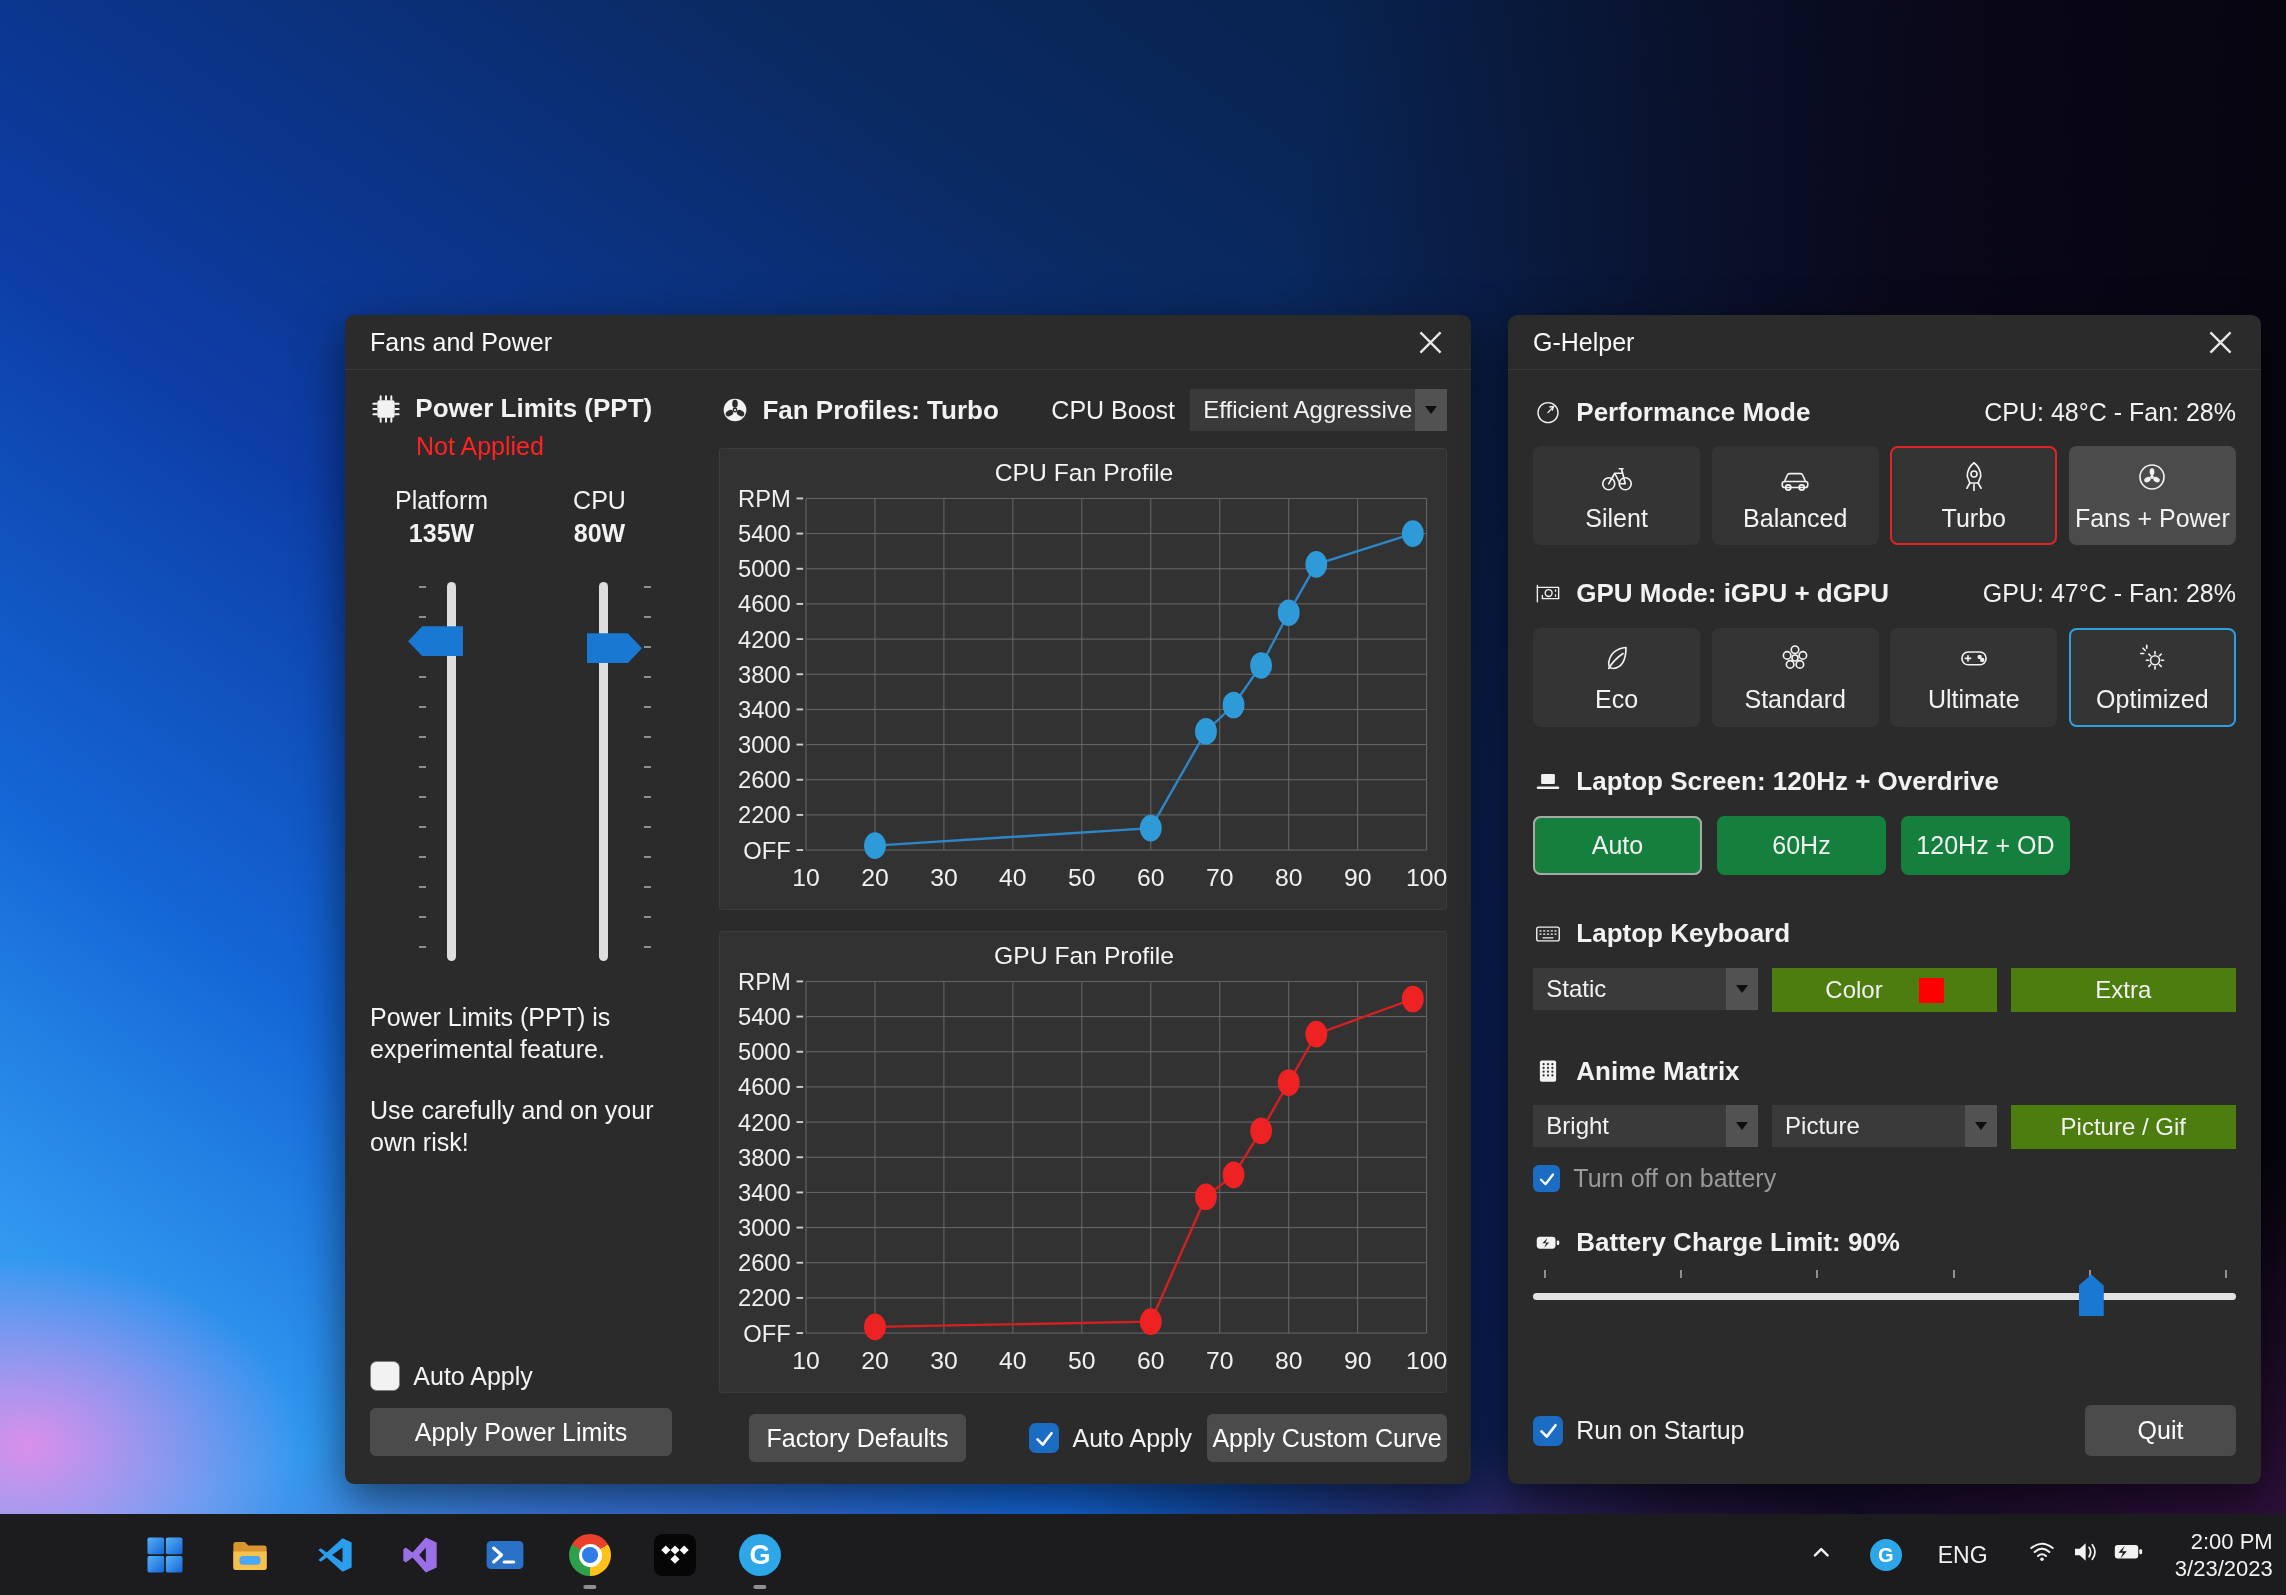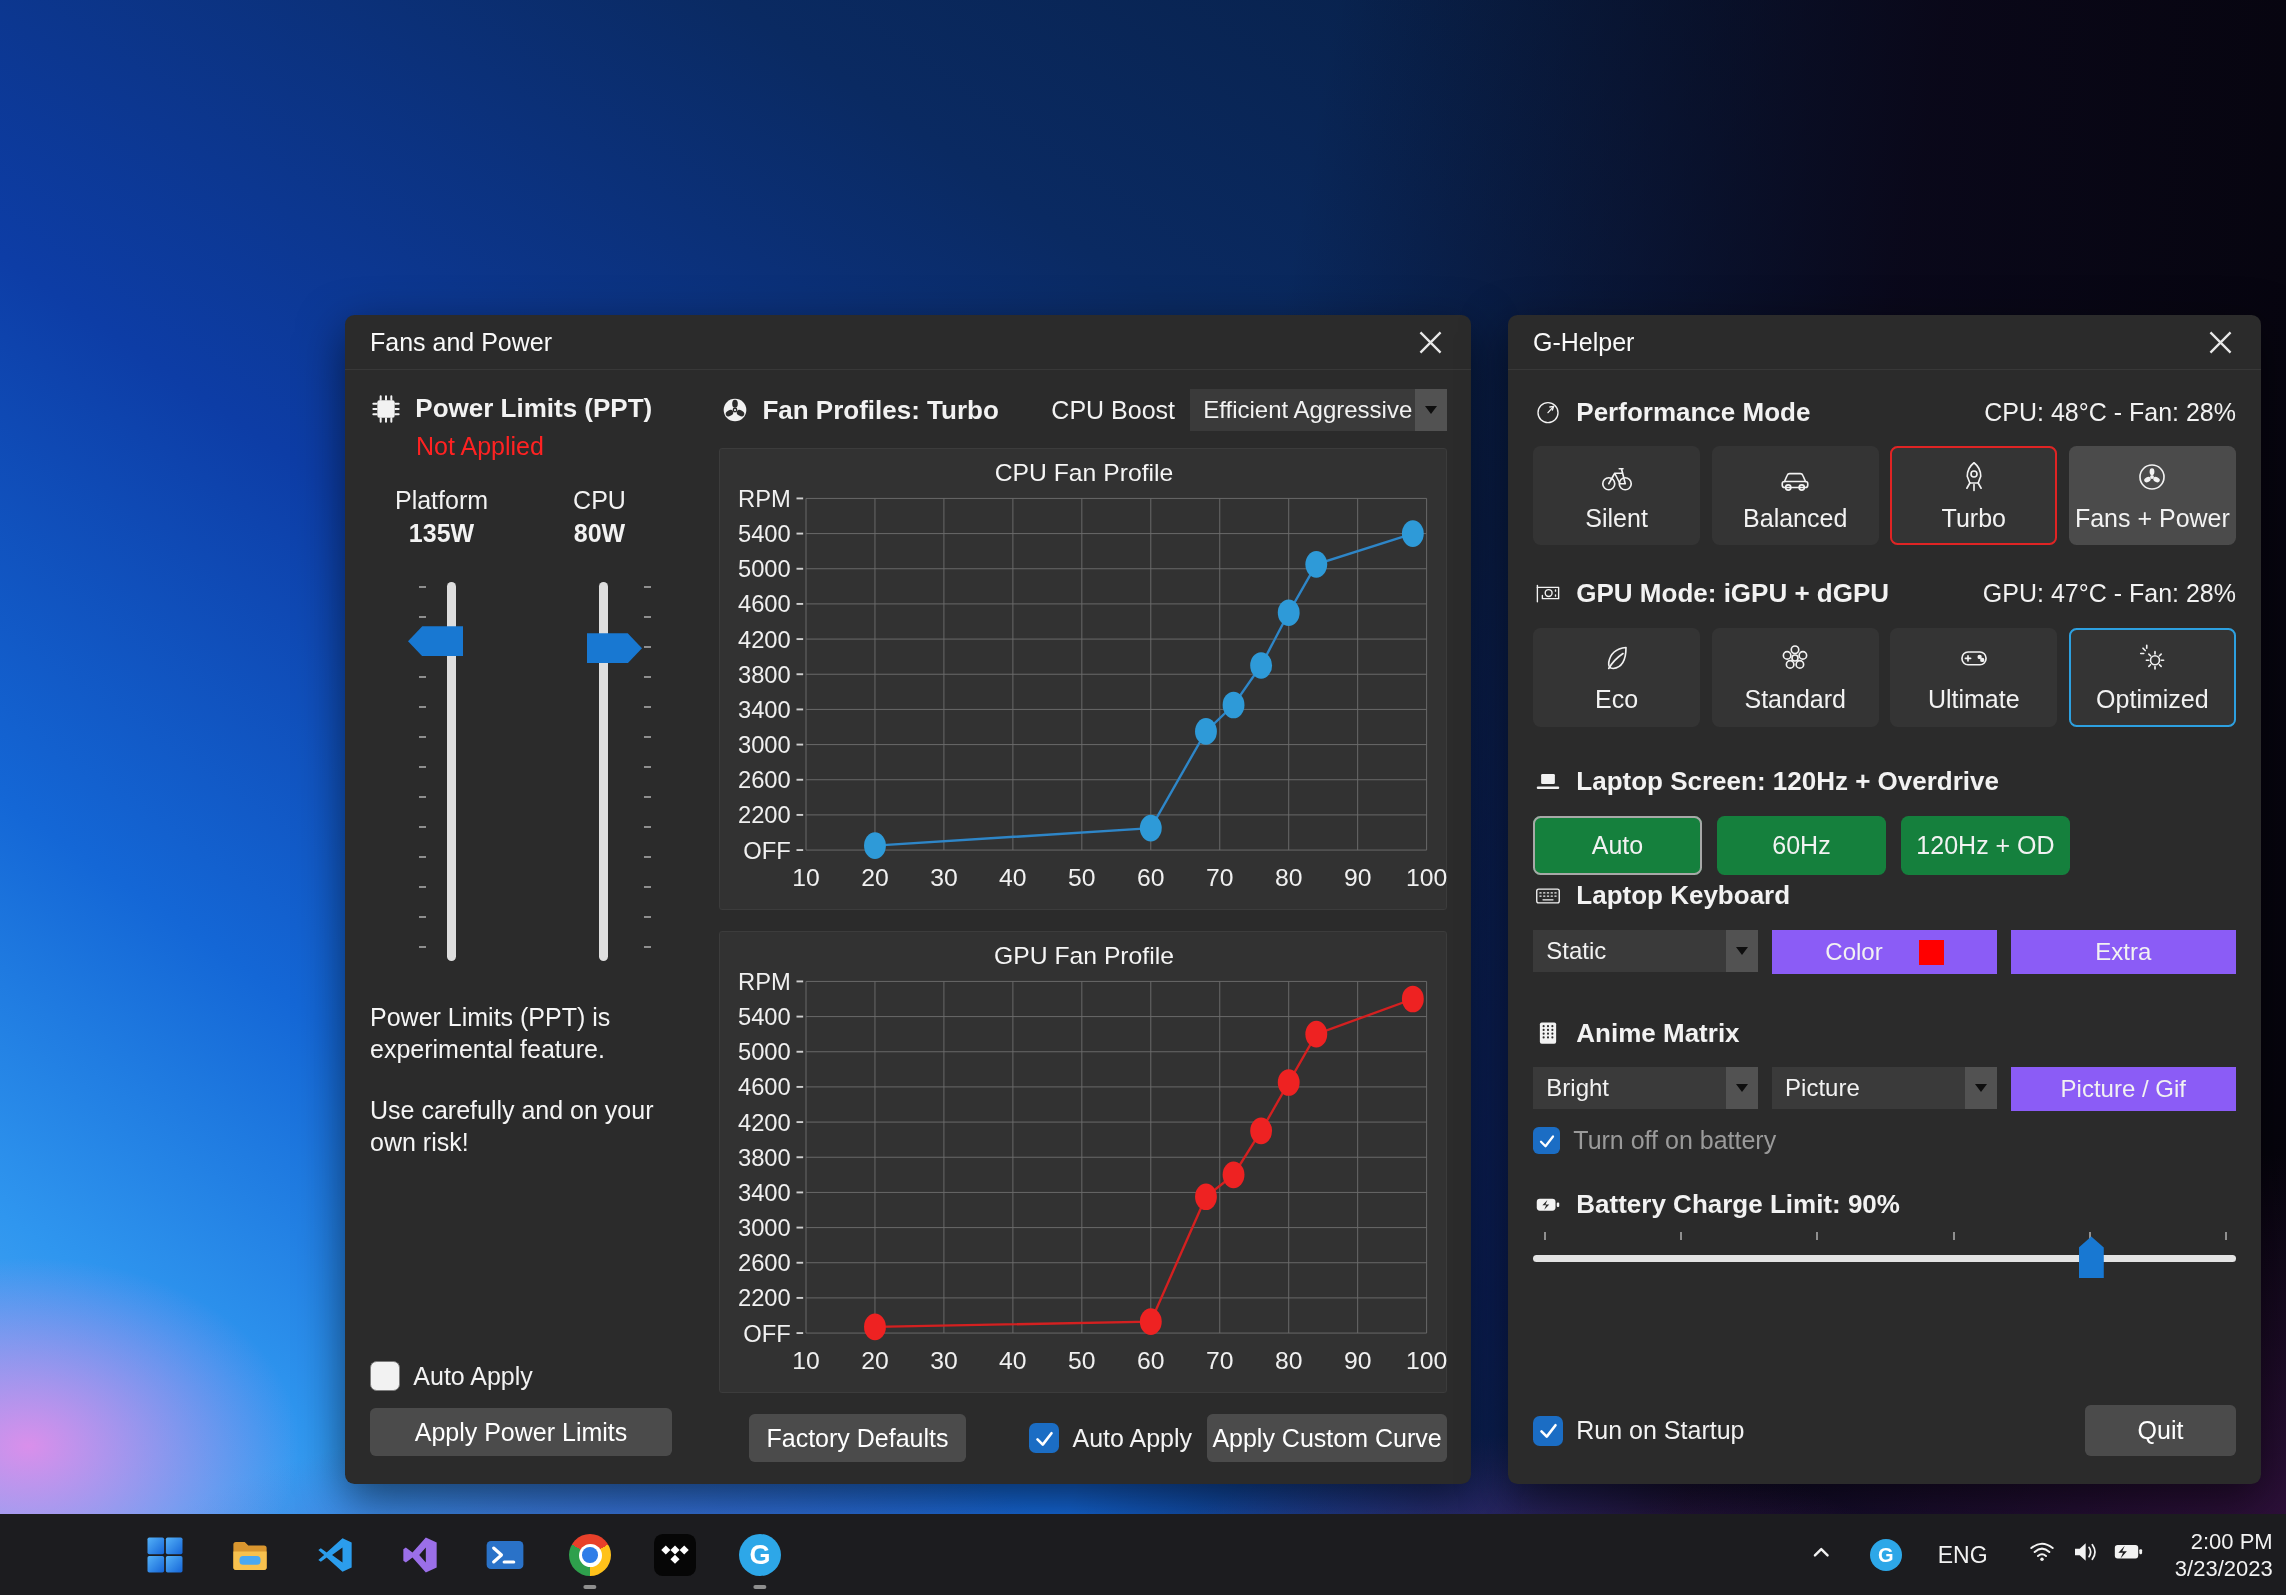--- a/index.html
+++ b/index.html
@@ -102,21 +102,21 @@
   .sel-red  { outline:2.9px solid #e02424; outline-offset:-2.9px; }
   .sel-blue { outline:2.9px solid #2da0e0; outline-offset:-2.9px; }
   .sel-grey { outline:2.9px solid #a8a8a8; outline-offset:-2.9px; }
   .hl-grey  { background:#4b4b4b; }
 
   .screen-row { display:flex; gap:15px; margin-top:13.3px; height:59px; }
   .screen-btn { width:169px; background:#15803d; border-radius:7.6px; display:flex;
                 align-items:center; justify-content:center; font-size:25px; cursor:pointer; }
 
   .triple-row { display:grid; grid-template-columns:1fr 1fr 1fr; gap:13.3px; height:44px; margin-top:13.3px; }
-  .flat-btn { background:#8b5cf6; display:flex; align-items:center; justify-content:center;
+  .flat-btn { background:#4d7c0f; display:flex; align-items:center; justify-content:center;
               gap:36px; font-size:24px; cursor:pointer; }
   .swatch { width:25px; height:25px; background:#ff0000; }
 
   .gh-cb-row { display:flex; align-items:center; margin-top:15px; }
   .grey-text { color:#9a9a9a; }
 
   .bat-slider { position:relative; height:48px; margin-top:5.7px; }
   .hticks { position:absolute; left:3.8px; right:3.8px; top:0; height:8.6px; }
   .hticks span { position:absolute; top:0; width:1.9px; height:8.6px; background:#8f8f8f; }
   .htrack { position:absolute; left:0; right:0; top:23px; height:7.6px; background:#e3e3e3;
@@ -484,21 +484,21 @@
         <path d="M8 33 h32" stroke-width="4"></path>
       </svg>
       <span class="stitle">Laptop Screen: 120Hz + Overdrive</span>
     </div>
     <div class="screen-row">
       <div class="screen-btn sel-grey">Auto</div>
       <div class="screen-btn">60Hz</div>
       <div class="screen-btn">120Hz + OD</div>
     </div>
 
-    <div class="gh-sec-head" style="">
+    <div class="gh-sec-head" style="margin-top:38px">
       <svg class="lineicon" width="30" height="30" viewBox="0 0 48 48">
         <rect x="6" y="13" width="36" height="22" rx="3"></rect>
         <path d="M11 19 h2 M17 19 h2 M23 19 h2 M29 19 h2 M35 19 h2 M11 24 h2 M17 24 h2 M23 24 h2 M29 24 h2 M35 24 h2 M16 30 h16" stroke-width="2"></path>
       </svg>
       <span class="stitle">Laptop Keyboard</span>
     </div>
     <div class="triple-row">
       <div class="dd">
         <span class="dd-value">Static</span>
         <span class="dd-arrowbox">

